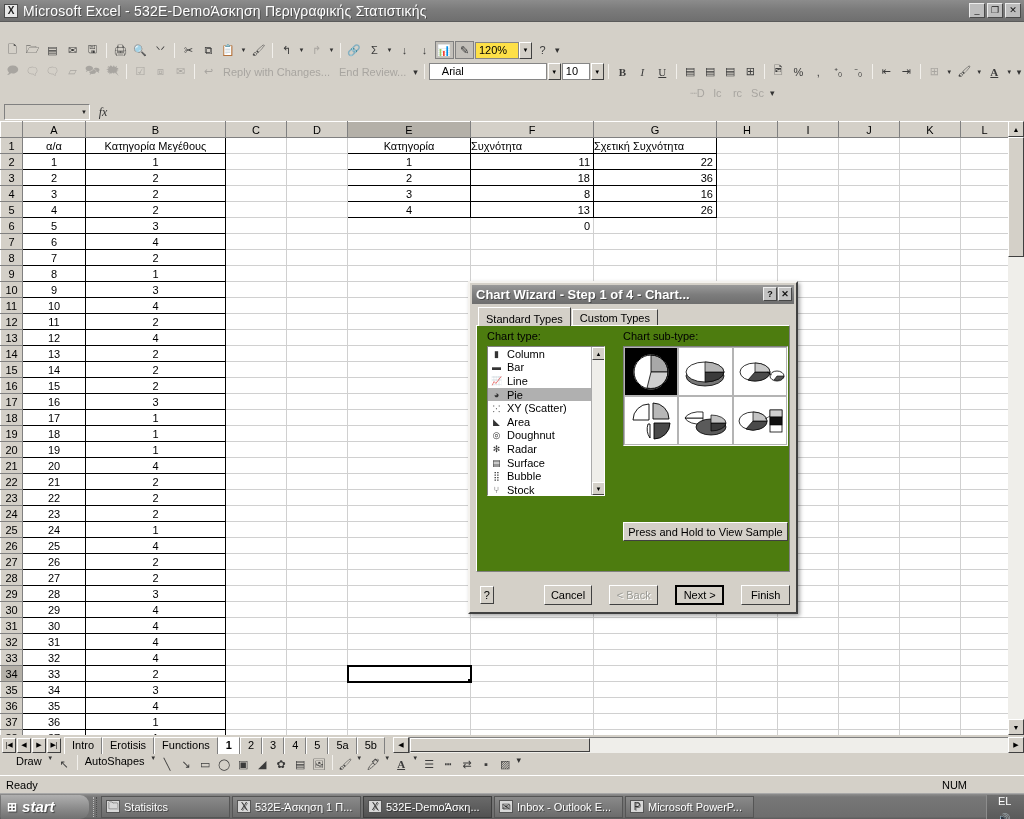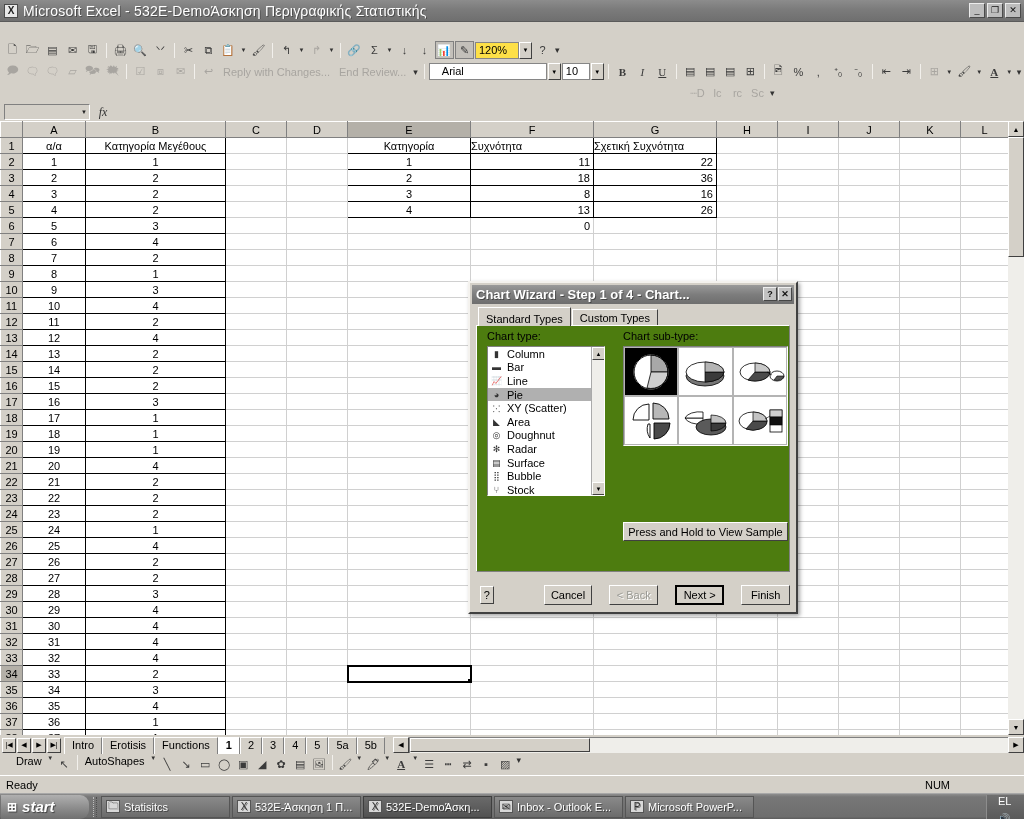--- a/index.html
+++ b/index.html
@@ -207,21 +207,21 @@
   }
   .drawlbl { font-size:11px; padding:0 4px; white-space:nowrap; }
 
   
   .statusbar {
     position:absolute; left:0; top:775px; width:1024px; height:18px;
     background:#d4d0c8; display:flex; align-items:center;
     border-top:1px solid #fff;
   }
   .statusbar .ready { font-size:11px; padding-left:6px; }
-  .statusbar .num { position:absolute; right:74px; font-size:11px; }
+  .statusbar .num { position:absolute; right:57px; font-size:11px; }
 
   
   .taskbar {
     position:absolute; left:0; top:793px; width:1024px; height:26px;
     background: linear-gradient(to bottom, #8e8e8e 0%, #777 12%, #6e6e6e 90%, #5d5d5d 100%);
     display:flex; align-items:center;
     border-top:1px solid #a8a8a8;
   }
   .startbtn {
     width:88px; height:24px; margin-left:1px;

